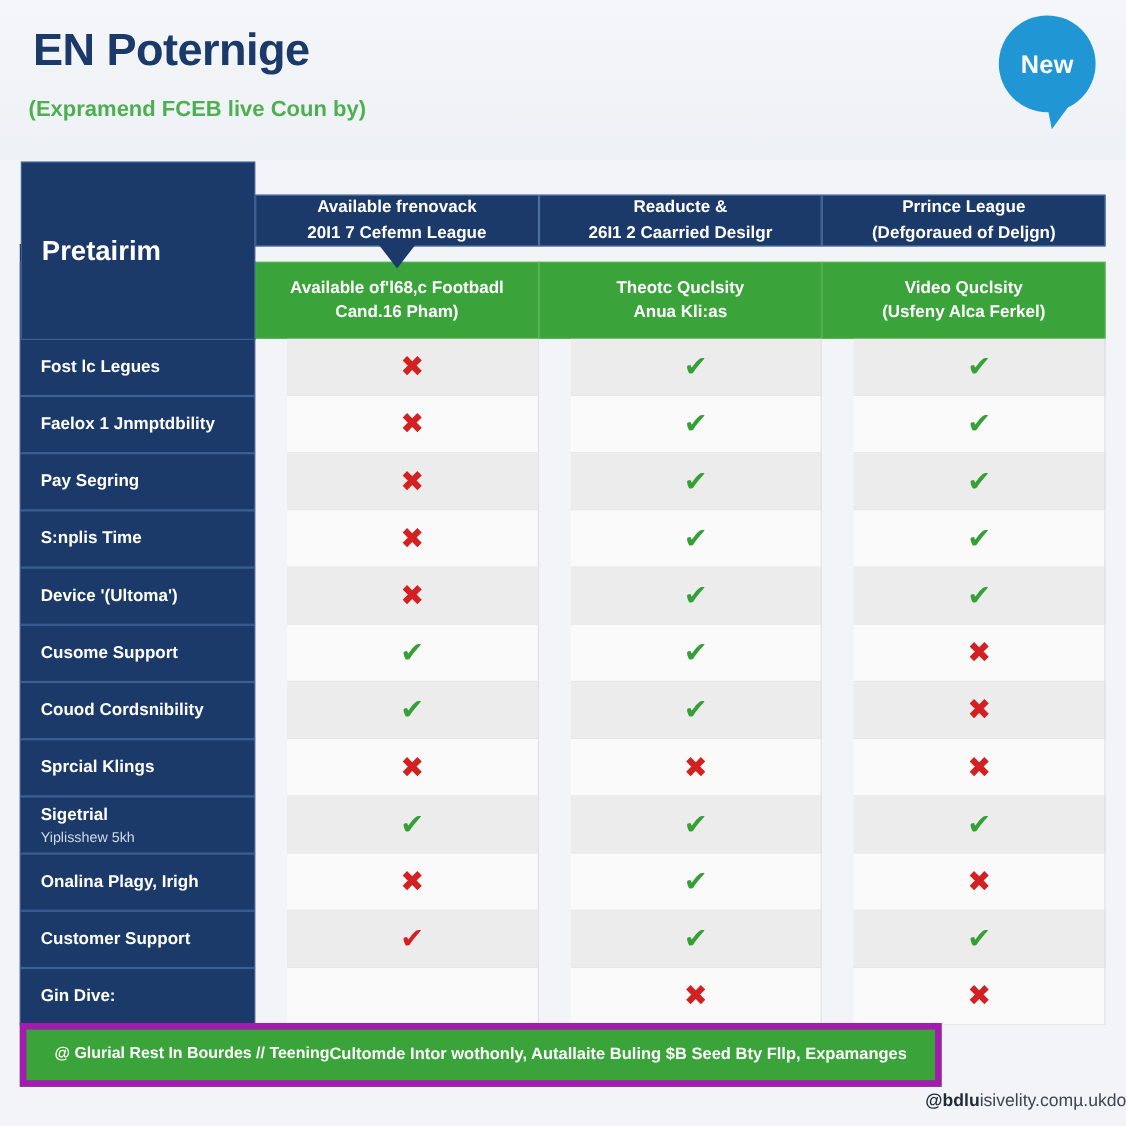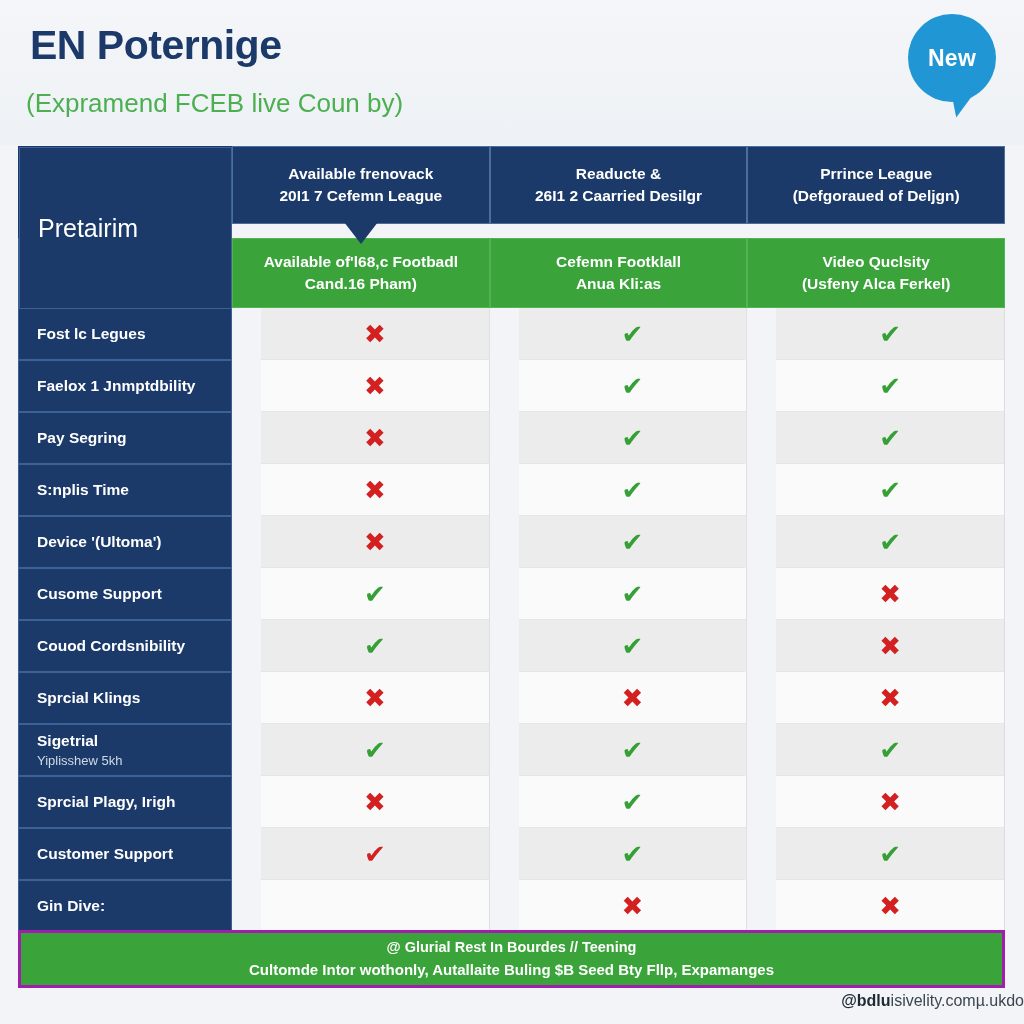--- a/index.html
+++ b/index.html
@@ -33,22 +33,22 @@
     font-weight: bold;
     color: #1b3a69;
     letter-spacing: -0.5px;
     white-space: nowrap;
   }
 
   .subtitle {
     position: absolute;
     left: 26px;
     top: 88px;
-    font-size: 26px;
-    font-weight: normal;
+    font-size: 20px;
+    font-weight: bold;
     color: #4caf50;
     white-space: nowrap;
   }
 
   
   .badge-wrap {
     position: absolute;
     right: 24px;
     top: 14px;
     width: 92px;
@@ -112,21 +112,21 @@
     flex: 1 1 0;
     display: flex;
     align-items: center;
     justify-content: center;
     border-right: 1px solid #e0e0e0;
     border-bottom: 1px solid #e6e6e6;
   }
   .cell-val:last-child { border-right: 1px solid #dcdcdc; }
 
   
-  .hdr-row { height: 78px; }
+  .hdr-row { height: 78px; align-items: flex-end; }
 
   .hdr-spacer {
     width: 214px;
     flex: 0 0 214px;
     background: #1b3a69;
     border: 1px solid #1b3a69;
   }
   .hdr-cell {
     flex: 1 1 0;
     background: #1b3a69;
@@ -197,21 +197,21 @@
   
   .corner-label {
     position: absolute;
     left: 19px;
     top: 147px;
     width: 213px;
     height: 162px;
     background: #1b3a69;
     color: #ffffff;
     font-size: 25px;
-    font-weight: normal;
+    font-weight: bold;
     display: flex;
     align-items: center;
     padding-left: 18px;
     z-index: 6;
     border: 1px solid #3c6196;
   }
 
   
   .data-row { height: 52px; gap: 29px; }
   .data-row.alt .cell-val { background: #ececec; }
@@ -239,31 +239,31 @@
   .mark.yes { color: #35a035; }
   .mark.no  { color: #d32020; }
   .mark.yes-red { color: #d32020; }
   .mark.blank { color: transparent; }
 
   
   .footer-band {
     position: absolute;
     left: 18px;
     top: 930px;
-    width: 987px;
+    width: 838px;
     height: 58px;
     background: #3aa33a;
     color: #ffffff;
     display: flex;
-    flex-direction: column;
+    flex-direction: row;
     align-items: center;
     justify-content: center;
     text-align: center;
     line-height: 1.5;
-    border: 3px solid #a21caf;
+    border: 6px solid #a21caf;
   }
   .footer-band .fl1 { font-size: 14.5px; font-weight: bold; }
   .footer-band .fl2 { font-size: 15px; font-weight: bold; }
 
   .footer-url {
     position: absolute;
     left: 0;
     top: 992px;
     width: 1024px;
     text-align: right;
@@ -322,21 +322,21 @@
   <div class="row sub-row">
     <div class="sub-spacer"></div>
     <div class="sub-cell">
       <div>
         <span class="hl">Available of'l68,c Footbadl</span>
         <span class="hl">Cand.16 Pham)</span>
       </div>
     </div>
     <div class="sub-cell">
       <div>
-        <span class="hl">Cefemn Footklall</span>
+        <span class="hl">Theotc Quclsity</span>
         <span class="hl">Anua Kli:as</span>
       </div>
     </div>
     <div class="sub-cell">
       <div>
         <span class="hl">Video Quclsity</span>
         <span class="hl">(Usfeny Alca Ferkel)</span>
       </div>
     </div>
   </div>
@@ -464,21 +464,21 @@
         </div>
         <div class="cell-val">
           <span class="mark yes">✔</span>
         </div>
         <div class="cell-val">
           <span class="mark yes">✔</span>
         </div>
       </div>
       <div class="row data-row">
         <div class="cell-label">
-          <div class="lab-main">Sprcial Plagy, Irigh</div>
+          <div class="lab-main">Onalina Plagy, Irigh</div>
         </div>
         <div class="cell-val">
           <span class="mark no">✖</span>
         </div>
         <div class="cell-val">
           <span class="mark yes">✔</span>
         </div>
         <div class="cell-val">
           <span class="mark no">✖</span>
         </div>

